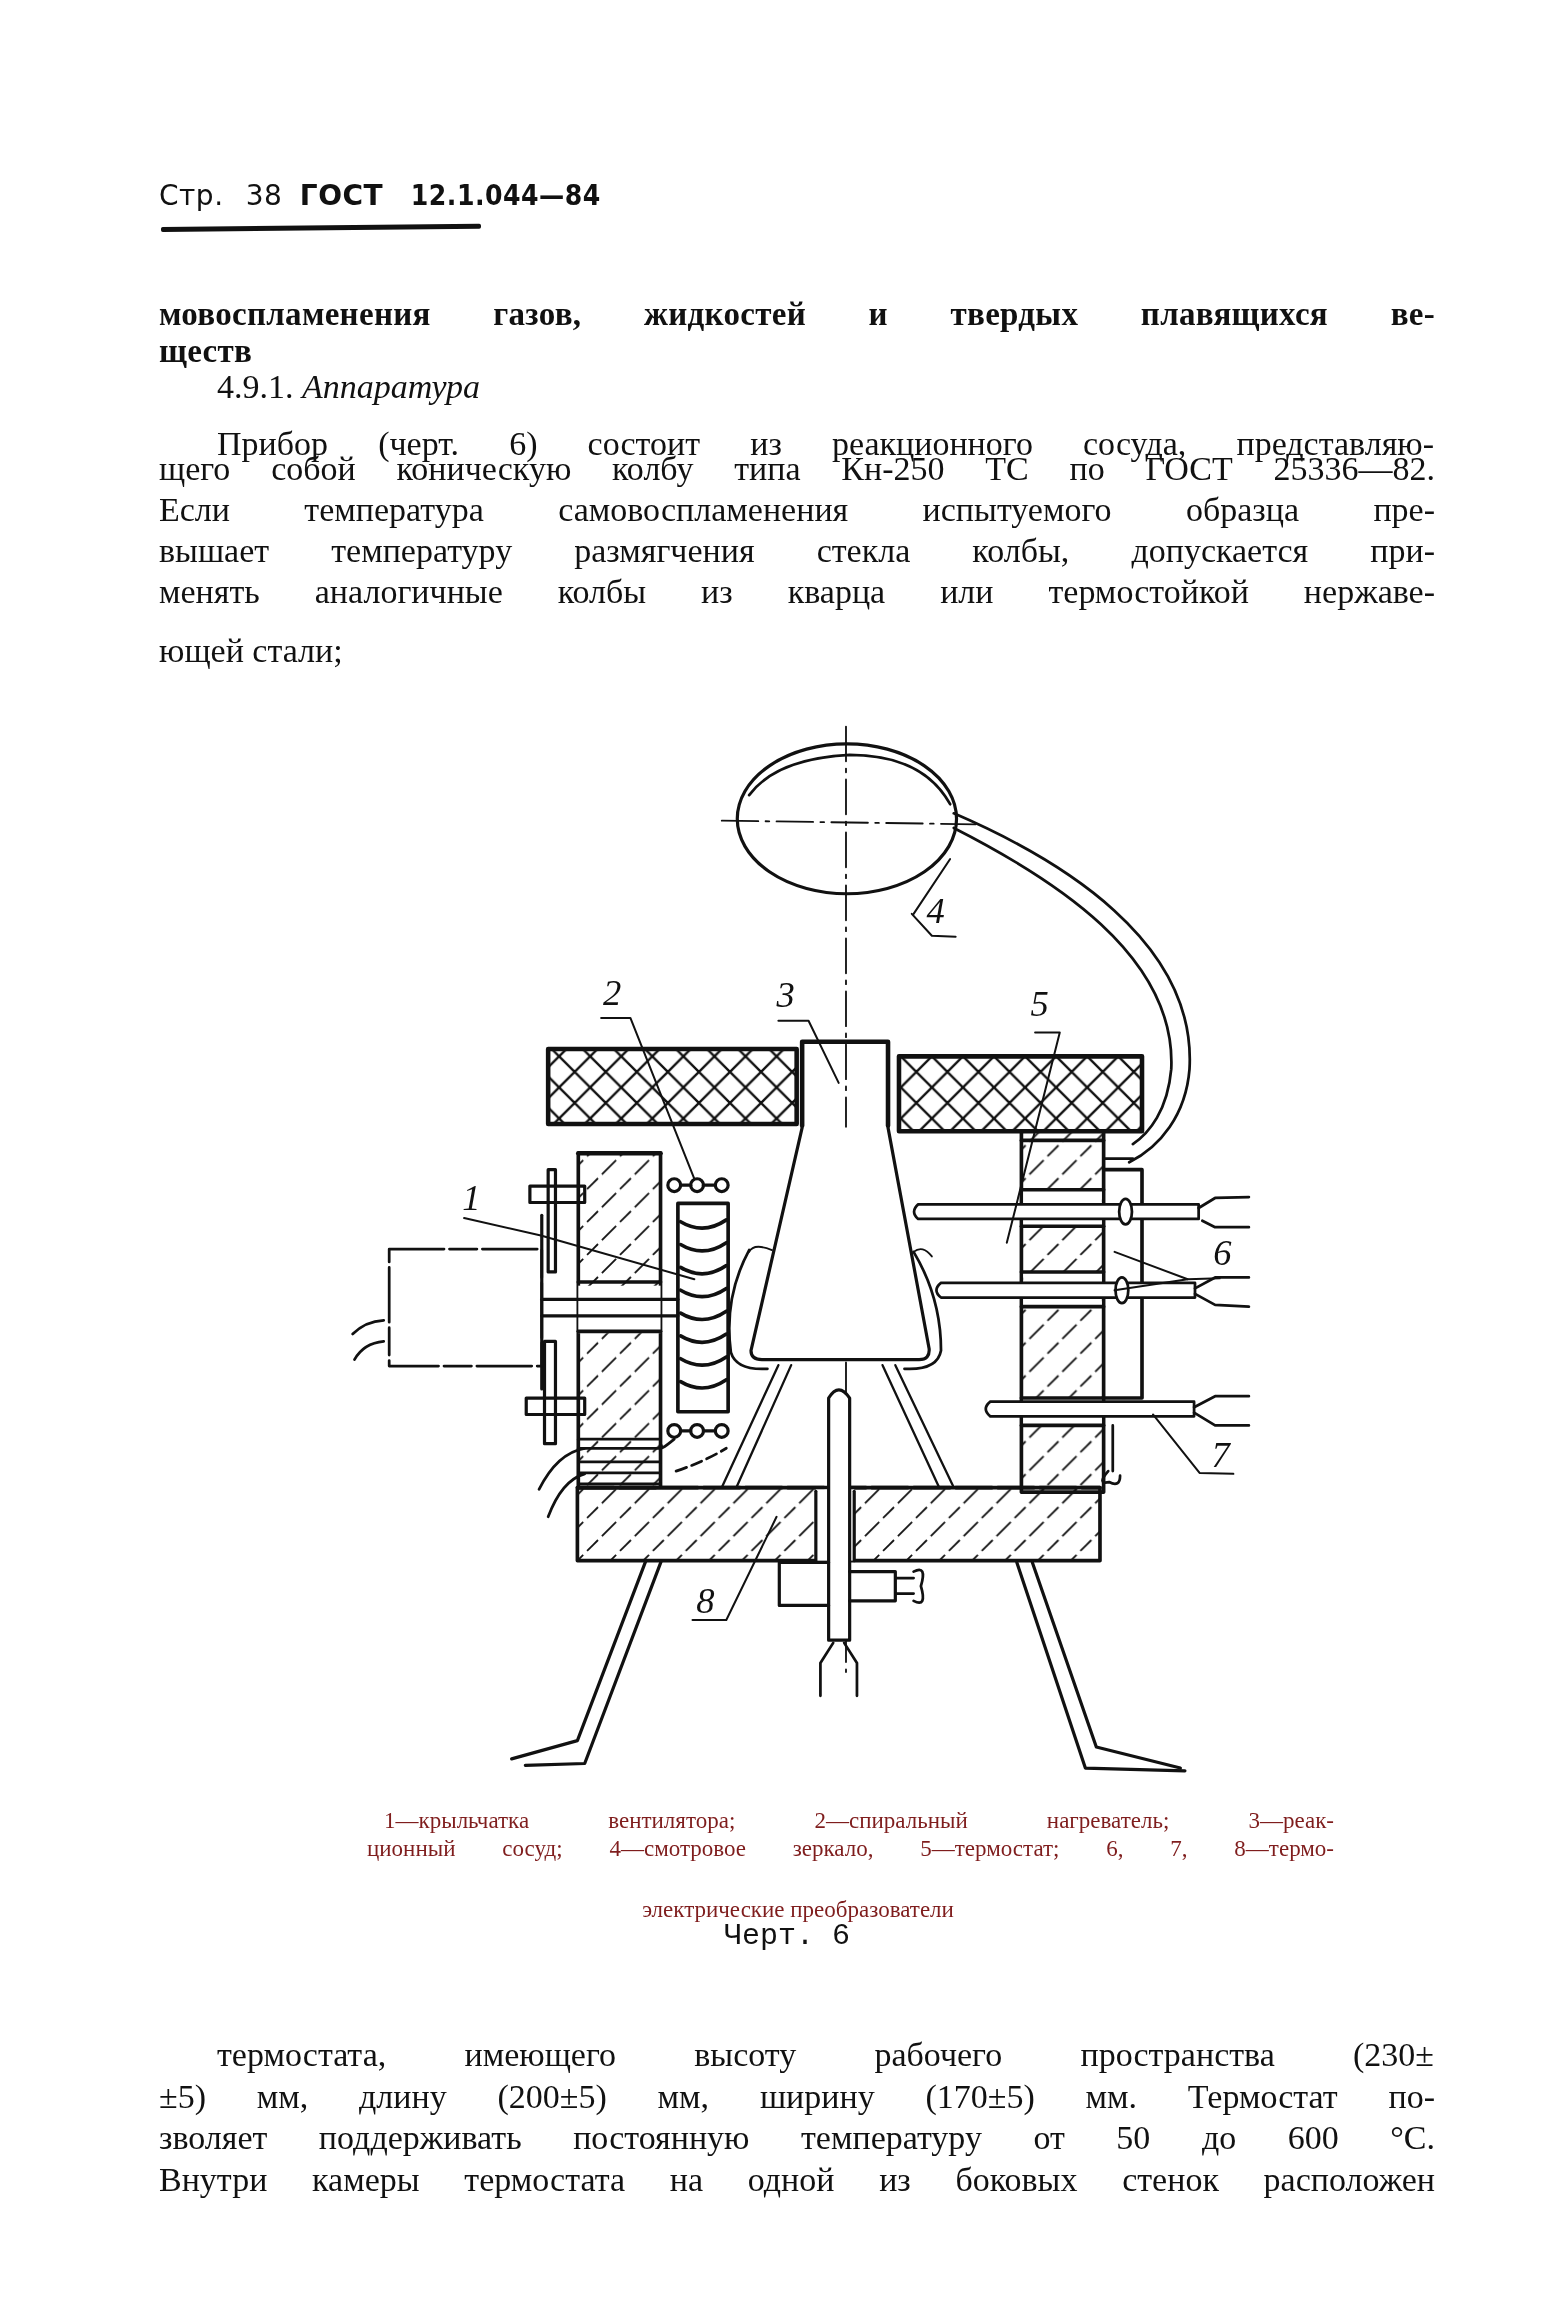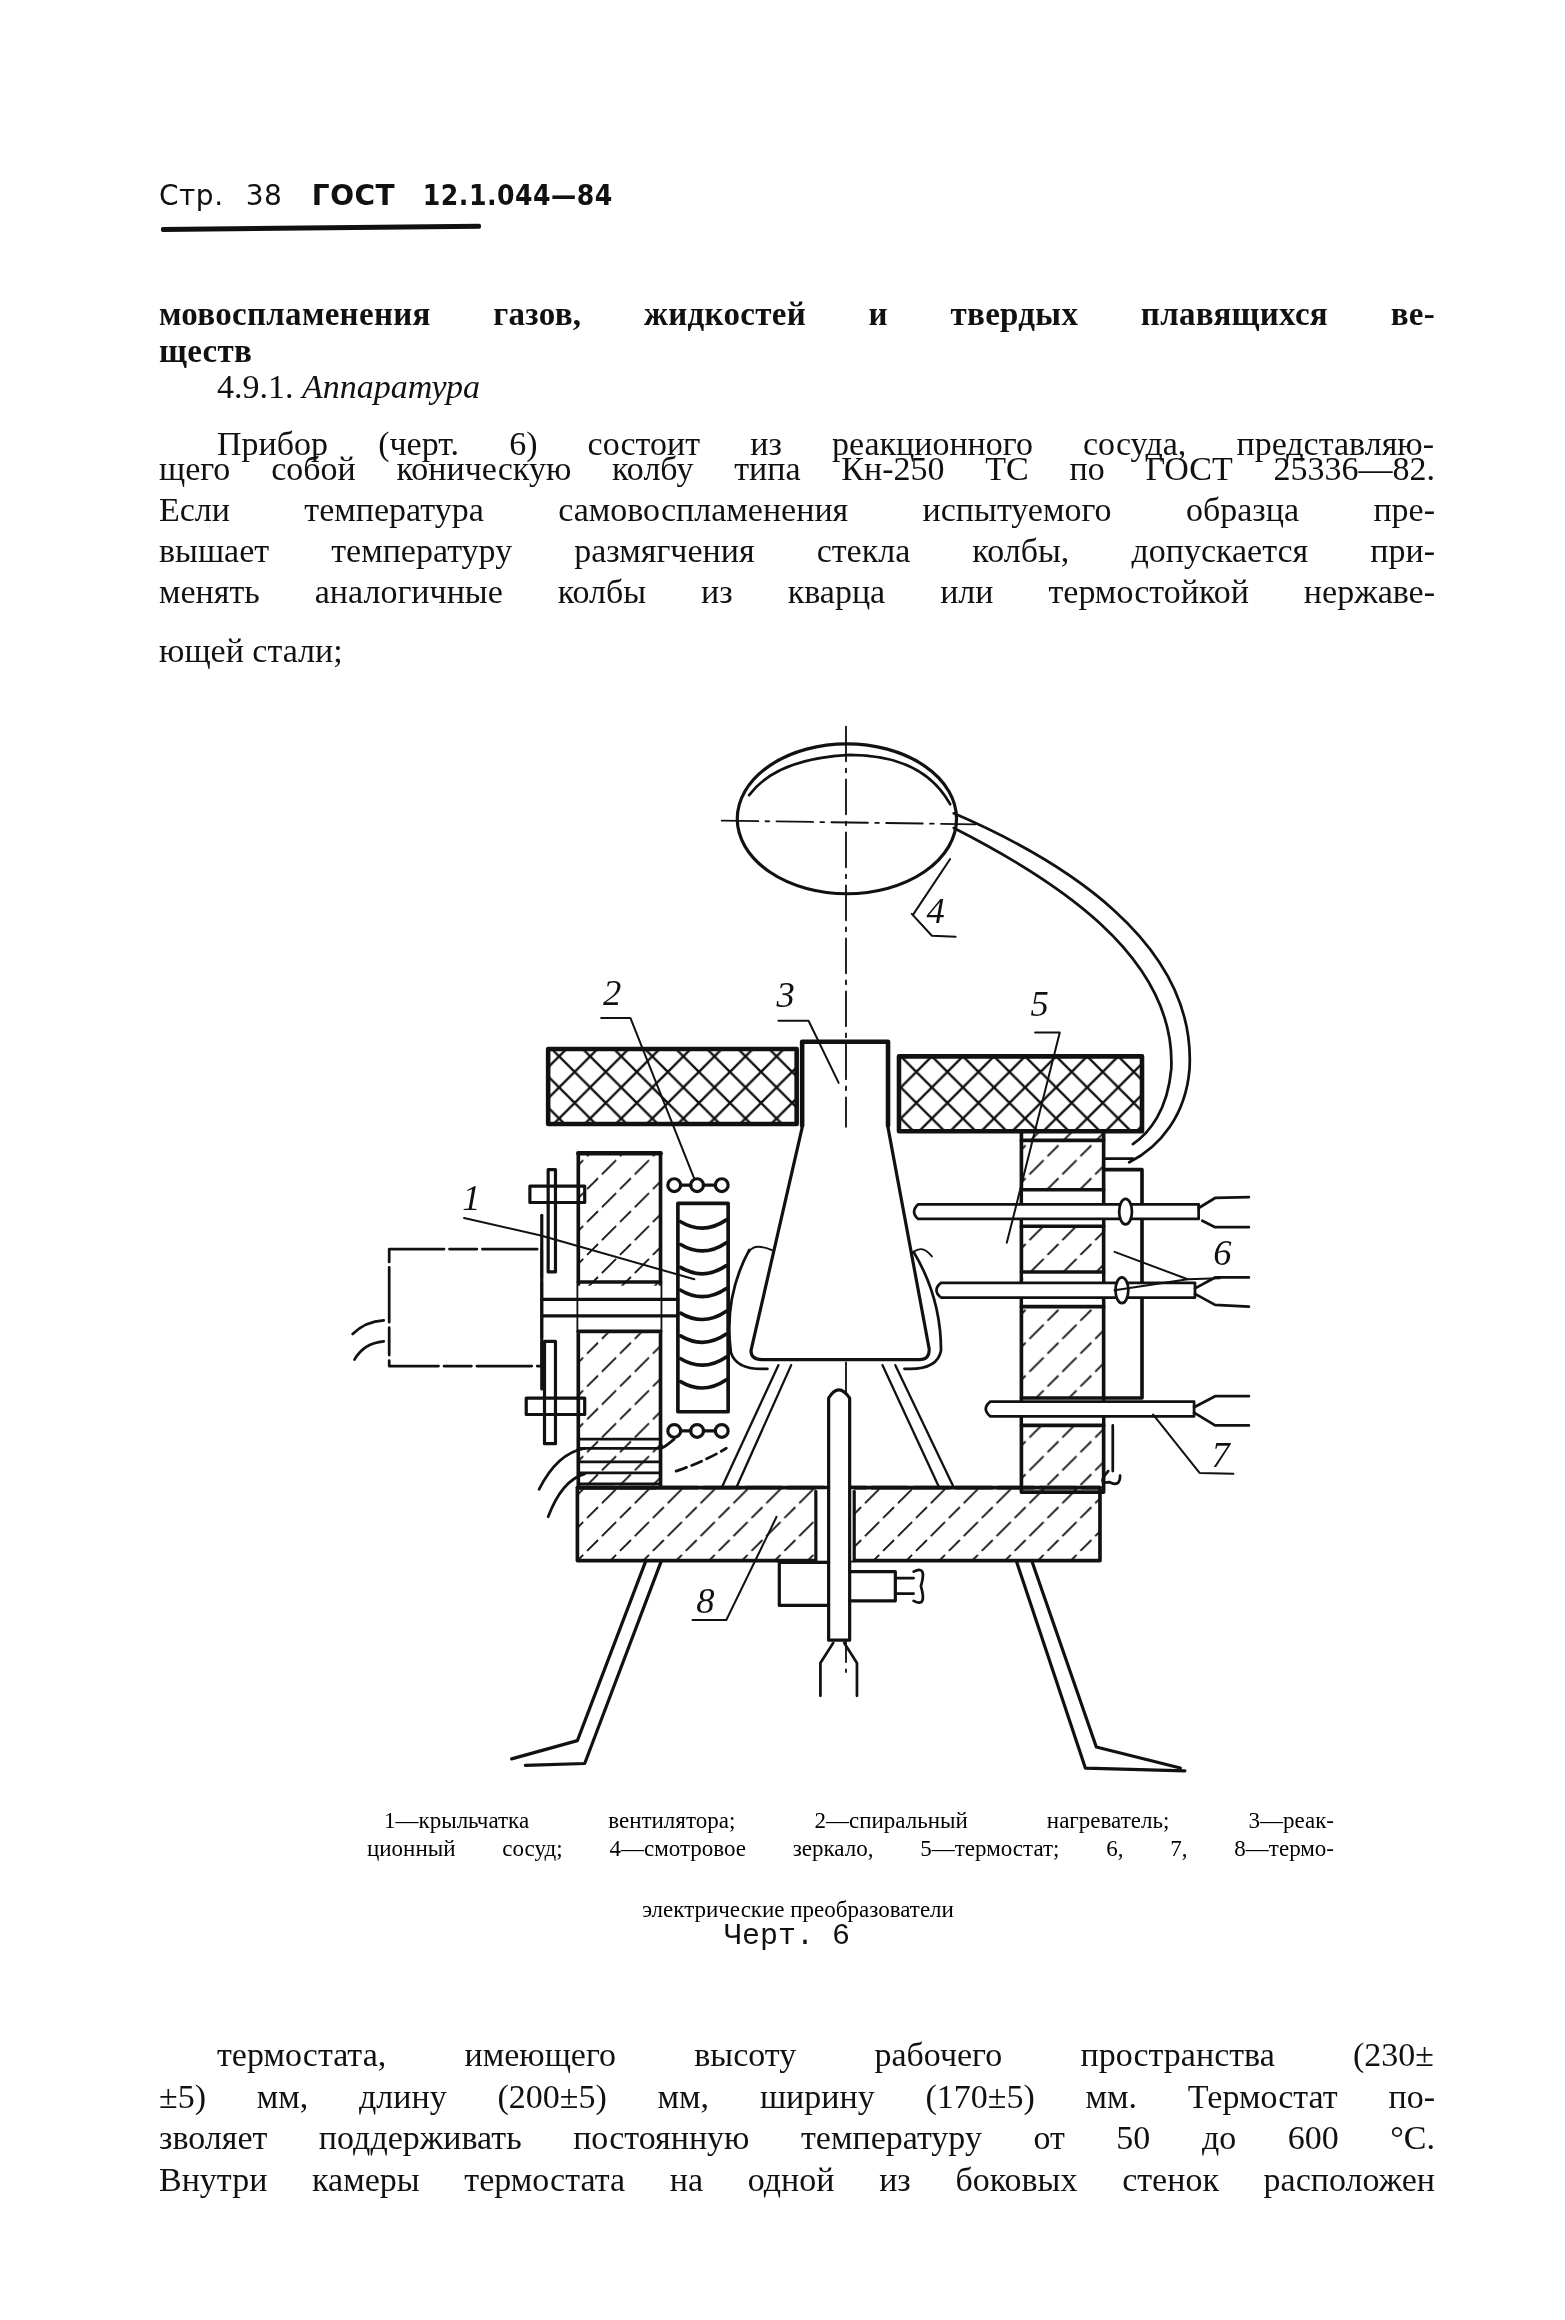--- a/index.html
+++ b/index.html
@@ -1,28 +1,28 @@
 <!DOCTYPE html>
 <html style="font-size:14.6px"><head>
 <meta charset="utf-8">
 <style>
   html, body { margin:0; padding:0; background:#ffffff; }
   body { width:1565px; height:2321px; position:relative; overflow:hidden; color:#111; }
   .page { position:absolute; left:0; top:0; width:1565px; height:2321px; background:#fff; }
   .running-head { position:absolute; left:159px; top:179px; font-family:"DejaVu Sans", sans-serif; font-size:28px; color:#111; white-space:nowrap; letter-spacing:0.5px; }
   .running-head .pg { font-weight:normal; }
-  .running-head .std { font-weight:bold; margin-left:20px; }
+  .running-head .std { font-weight:bold; margin-left:8px; }
   .running-head .num { font-weight:bold; margin-left:18.3px; font-family:"DejaVu Sans Condensed","DejaVu Sans", sans-serif;text-align:right; }
   .head-rule { position:absolute; left:161px; top:227px; width:320px; height:4.6px; background:#111; transform:rotate(-0.6deg); transform-origin:left center; border-radius:1.8px; }
   .line { position:absolute; left:159px; width:1276px; font-family:"Liberation Serif", serif; font-size:34px; line-height:40px; white-space:nowrap; text-align:justify; text-align-last:justify; color:#111; }
   .line.last { text-align-last:left; }
   .line.indent { left:217px; width:1217px; }
   .bold { font-weight:bold; font-size:33px; letter-spacing:0.3px; }
   .ital { font-style:italic; }
-  .caption { position:absolute; font-family:"Liberation Serif", serif; font-size:23px; line-height:27.4px; color:#000000; white-space:nowrap; }
+  .caption { position:absolute; font-family:"Liberation Serif", serif; font-size:23px; line-height:27.4px; color:#7f1d1d; white-space:nowrap; }
   .cap1 { left:384px; width:950px; top:1807px; text-align:justify; text-align-last:justify; }
   .cap2 { left:367px; width:967px; top:1835px; text-align:justify; text-align-last:justify; }
   .cap3 { left:0; width:1565px; top:1896px; text-align:center; padding-left:31px; box-sizing:border-box; }
   .fig-title { position:absolute; left:0; width:1565px; top:1919px; text-align:center; font-family:Liberation Mono, monospace; font-size:30px; color:#111; padding-left:9.1px; box-sizing:border-box; }
   svg.fig { position:absolute; left:0; top:0; width:1565px; height:2321px; }
   svg.fig text { font-family:"Liberation Serif", serif; font-style:italic; font-size:40px; fill:#111; }
 </style>
 </head>
 <body>
 

